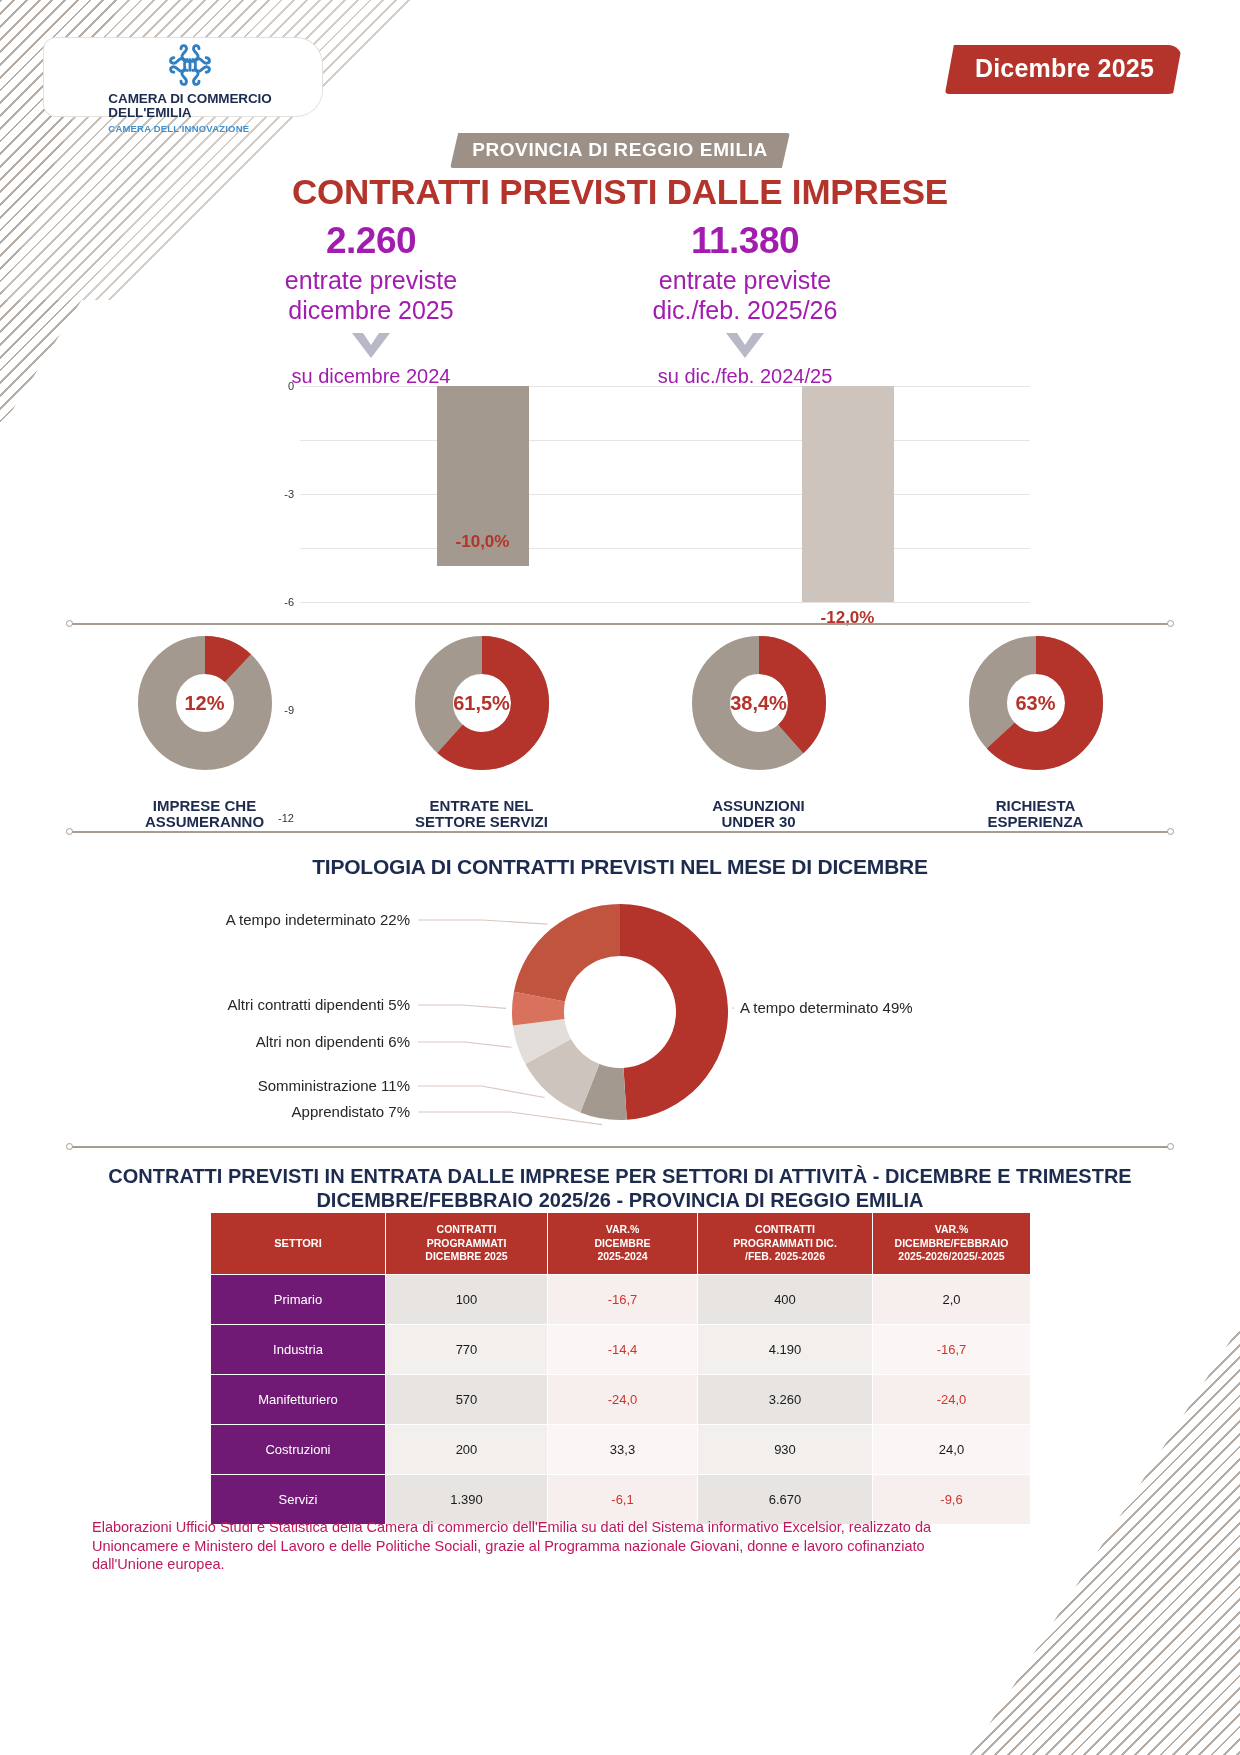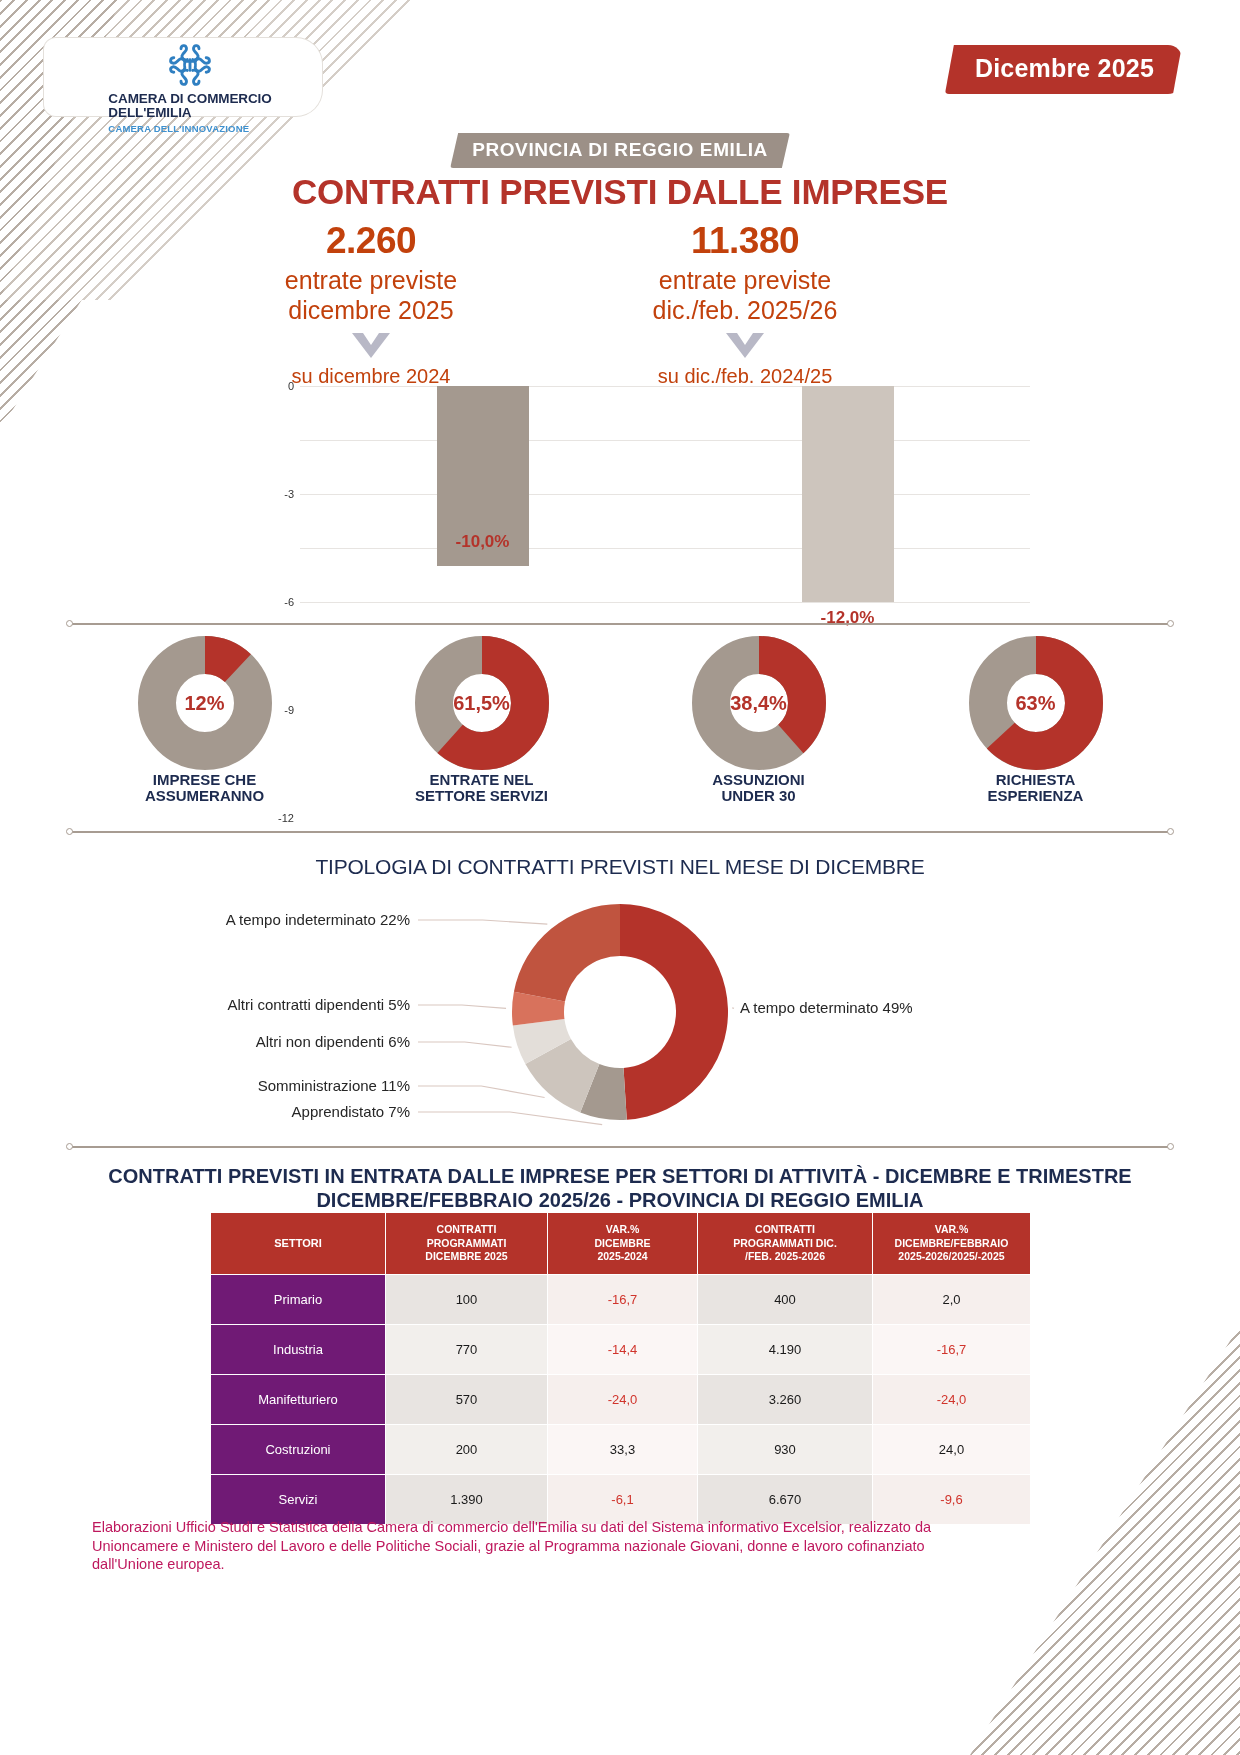--- a/index.html
+++ b/index.html
@@ -65,21 +65,21 @@
     padding: 6px 22px 7px 22px;
     clip-path: polygon(8px 0, 100% 0, calc(100% - 8px) 100%, 0 100%);
     border-radius: 3px;
   }
   .main-title {
     position: absolute; left: 0; right: 0; top: 172px; text-align: center;
     color: #b4332a; font-size: 35px; font-weight: 700; letter-spacing: -.2px;
   }
 
   
-  .kpi { position: absolute; text-align: center; color: #c2410c; }
+  .kpi { position: absolute; text-align: center; color: #a21caf; }
   .kpi .big { font-size: 37px; font-weight: 700; letter-spacing: -.5px; }
   .kpi .sub { font-size: 25px; line-height: 1.18; margin-top: 4px; font-weight: 400;}
   .kpi .chev { margin: 6px auto 4px; width: 46px; height: 30px; }
   .kpi .under { font-size: 20px; font-weight: 400; }
   #kpi-left  { left: 206px; top: 220px; width: 330px; }
   #kpi-right { left: 580px; top: 220px; width: 330px; }
 
   
   .barchart { position: absolute; left: 300px; top: 386px; width: 730px; height: 216px; }
   .bc-axis-lbl { position: absolute; right: 100%; margin-right: 6px; transform: translateY(-50%);
@@ -95,25 +95,25 @@
               border: 1.5px solid #a79c92; background:#fff; }
   .sep .dot.l { left: 0; } .sep .dot.r { right: 0; }
 
   
   .donut-row { position: absolute; left: 66px; top: 636px; width: 1108px; height: 190px;
                display: flex; justify-content: space-around; align-items: flex-start; }
   .donut-item { width: 230px; text-align: center; }
   .donut-wrap { position: relative; width: 134px; height: 134px; margin: 0 auto; }
   .donut-val { position: absolute; left: 0; right: 0; top: 50%; transform: translateY(-50%);
                font-size: 20px; font-weight: 700; color: #b4332a; }
-  .donut-lbl { margin-top: 2px; font-size: 15px; font-weight: 700; color: #1d2b4f; line-height: 1.08; }
+  .donut-lbl { margin-top: 28px; font-size: 15px; font-weight: 700; color: #1d2b4f; line-height: 1.08; }
 
   
   .pie-title { position: absolute; left: 0; right: 0; top: 855px; text-align: center;
-               color: #1d2b4f; font-size: 21px; font-weight: 400; letter-spacing: -.2px; }
+               color: #1d2b4f; font-size: 21px; font-weight: 700; letter-spacing: -.2px; }
   .pie-area { position: absolute; left: 0; top: 890px; width: 1240px; height: 250px; }
   .pie-lbl { position: absolute; font-size: 15px; color: #262626; white-space: nowrap; }
 
   
   .tbl-title { position: absolute; left: 80px; width: 1080px; top: 1164px; text-align: center;
                color: #1d2b4f; font-size: 20px; font-weight: 700; line-height: 1.22; }
   table.sectors {
     position: absolute; left: 210px; top: 1212px; width: 820px;
     border-collapse: collapse; table-layout: fixed;
   }

